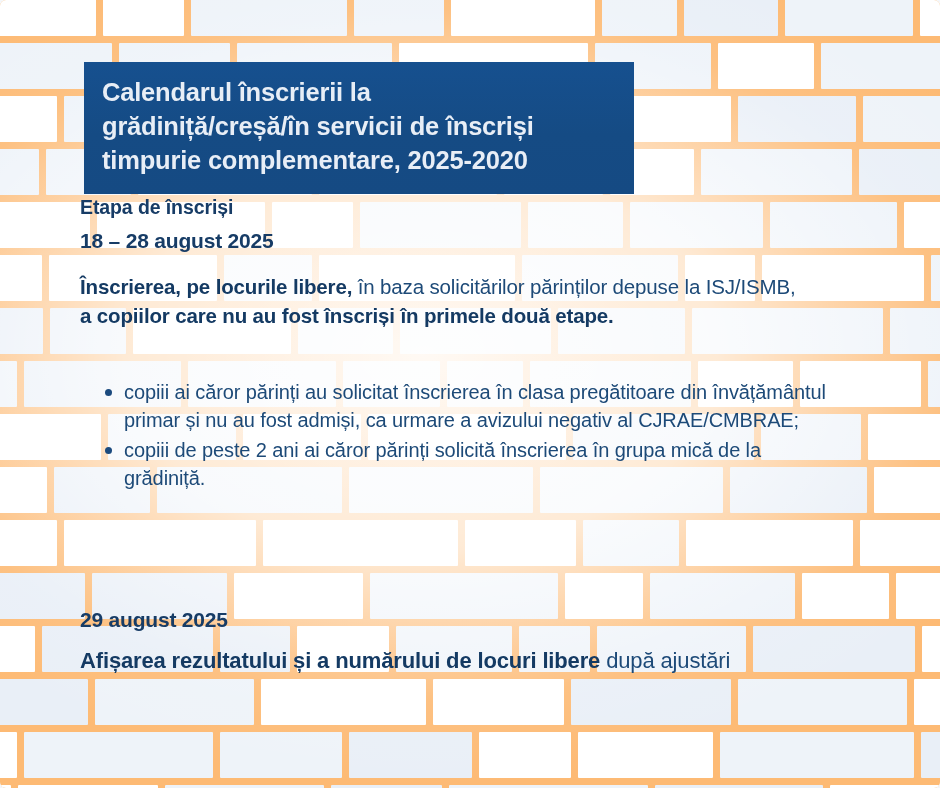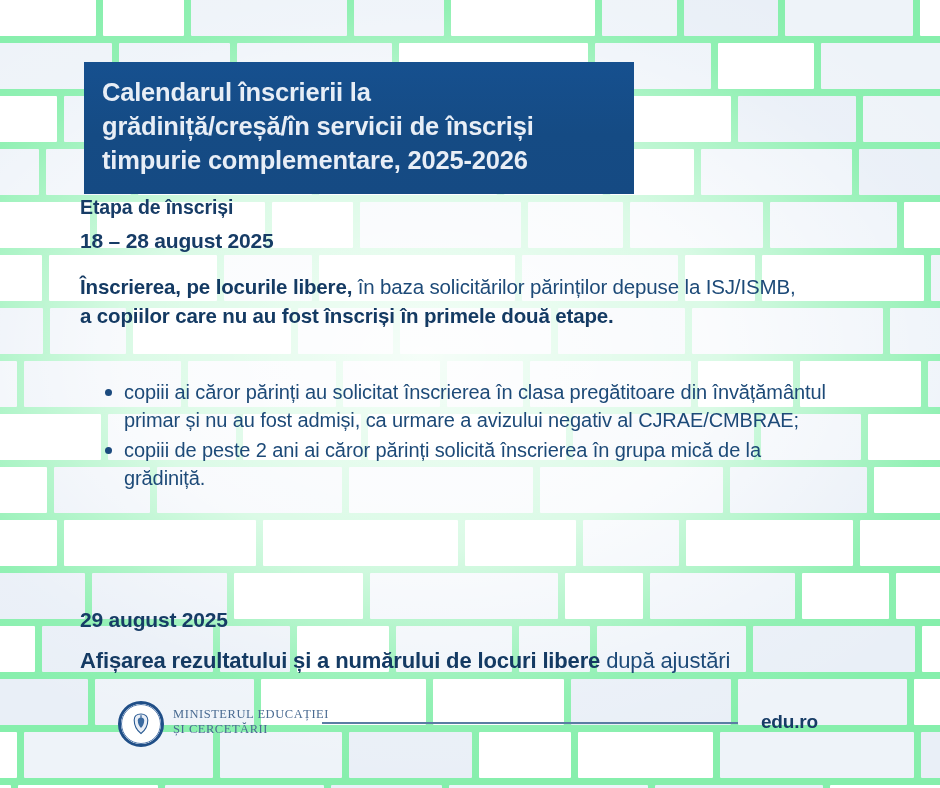--- a/index.html
+++ b/index.html
@@ -15,22 +15,23 @@
     background: #f4f7fb;
     color: #17375e;
     -webkit-font-smoothing: antialiased;
   }
 
   
   .poster {
     position: relative;
     width: 940px;
     height: 788px;
-    background: #86efac;
+    background: #fdba74;
     overflow: hidden;
+    border-radius: 6px;
   }
   .bg-bricks {
     position: absolute;
     inset: 0;
     z-index: 0;
     pointer-events: none;
   }
   .bg-bricks .brick {
     position: absolute;
     background: #ffffff;
@@ -366,21 +367,21 @@
       <div class="brick tint" style="left: 655px; top: 785px; width: 168px; height: 46px;"></div>
       <div class="brick" style="left: 830px; top: 785px; width: 152px; height: 46px;"></div>
     </div>
   <div class="bg-wash"></div>
 
   <div class="content">
 
     <div class="title-banner">
       <span class="title-line">Calendarul înscrierii la</span>
       <span class="title-line">grădiniță/creșă/în servicii de înscriși</span>
-      <span class="title-line">timpurie complementare, 2025-2026</span>
+      <span class="title-line">timpurie complementare, 2025-2020</span>
     </div>
 
     <div class="blk stage-label">Etapa de înscriși</div>
 
     <div class="blk date-1">18 – 28 august 2025</div>
 
     <div class="blk para-main">
       <b>Înscrierea, pe locurile libere,</b><span> în baza solicitărilor părinților depuse la ISJ/ISMB, </span><b>a copiilor care nu au fost înscriși în primele două etape.</b>
     </div>
 
@@ -395,37 +396,15 @@
         <span>copiii de peste 2 ani ai căror părinți solicită înscrierea în grupa mică de la grădiniță.</span>
       </li>
     </ul>
 
     <div class="blk date-2">29 august 2025</div>
 
     <div class="blk para-final">
       <b>Afișarea rezultatului și a numărului de locuri libere</b><span> după  ajustări</span>
     </div>
 
-    <div class="footer">
-
-      <div class="footer-logo">
-        <div class="seal">
-          <div class="ring-text"></div>
-          <svg class="shield" viewBox="0 0 20 22">
-            <path d="M10 1 C6 1 3.2 3.2 3.2 7 C3.2 13 6 17.5 10 20.5 C14 17.5 16.8 13 16.8 7 C16.8 3.2 14 1 10 1 Z" fill="#e9eef6" stroke="#2b5b93" stroke-width="1.1"></path>
-            <path d="M10 4.5 C8.1 4.5 6.8 5.8 6.8 7.6 C6.8 10.6 8.2 13.2 10 15 C11.8 13.2 13.2 10.6 13.2 7.6 C13.2 5.8 11.9 4.5 10 4.5 Z" fill="#3a6aa0"></path>
-            <rect x="9.4" y="2.2" width="1.2" height="2.6" fill="#2b5b93"></rect>
-          </svg>
-        </div>
-      </div>
-
-      <div class="ministry-name">
-        <span>MINISTERUL EDUCAȚIEI</span>
-        <span>ȘI CERCETĂRII</span>
-      </div>
-
-      <div class="footer-rule"></div>
-
-      <div class="footer-url">edu.ro</div>
-    </div>
 
   </div>
 </div>
 
 </body></html>

